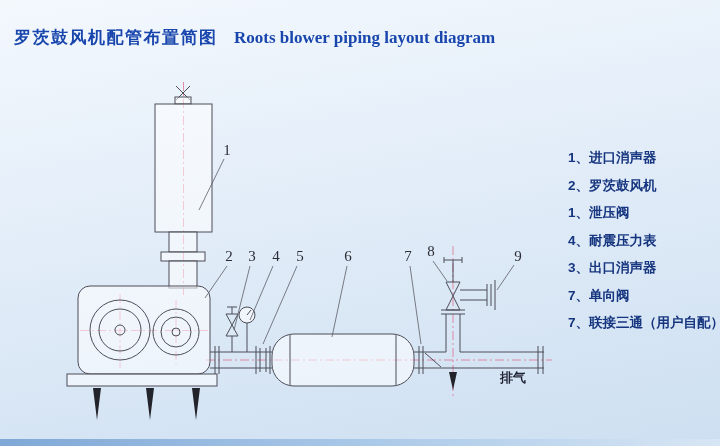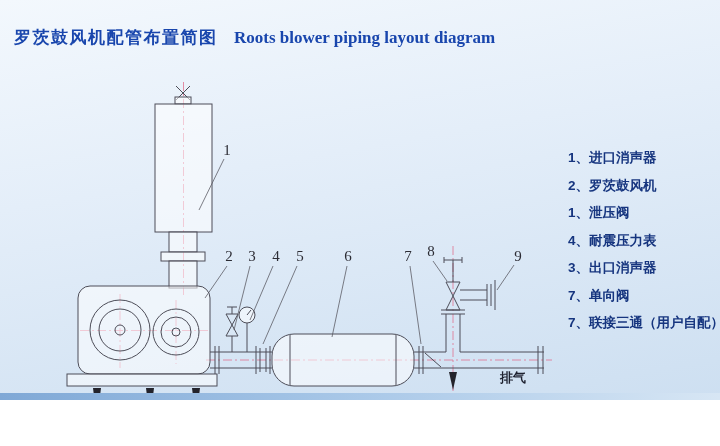--- a/index.html
+++ b/index.html
@@ -1,18 +1,18 @@
 <!DOCTYPE html>
 <html style="--title: #1946ad; --legend_text: #16357f; --line: #4d4d58; --centerline: #e0718f; --ink: #23232b;"><head>
 <meta charset="utf-8">
 <style>
   html,body{margin:0;padding:0;}
   .page{
     position:relative;
-    width:720px;height:400px;
+    width:720px;height:446px;
     overflow:hidden;
     background:linear-gradient(170deg,#f3f8fd 0%,#e4eef9 40%,#cddff1 100%);
     font-family:"Liberation Sans",sans-serif;
   }
   .titlebar{position:absolute;left:14px;top:26px;white-space:nowrap;}
   .title-zh{font:700 17px "Liberation Sans",sans-serif;color:var(--title,#1946ad);letter-spacing:1.5px;}
   .title-en{font:700 17px "Liberation Serif",serif;color:var(--title,#1946ad);margin-left:12px;}
   .legend{position:absolute;left:568px;top:144px;}
   .legend-item{
     font:700 13.5px "Liberation Sans",sans-serif;

